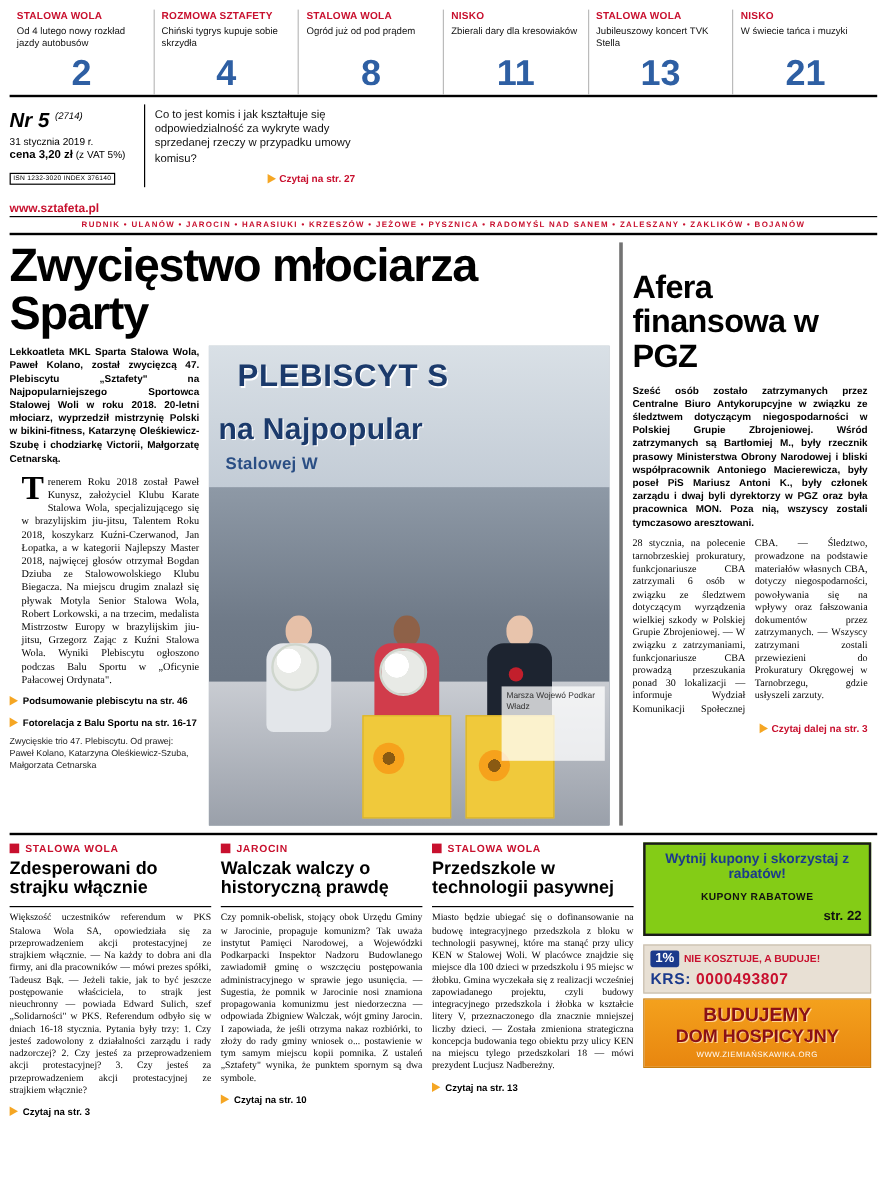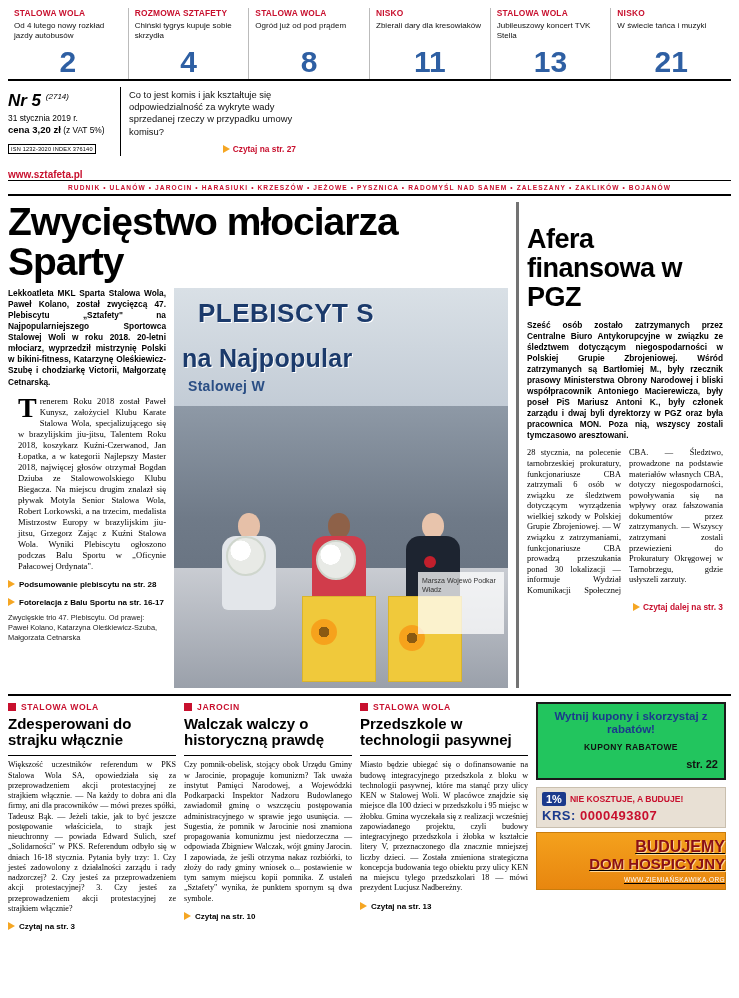--- a/index.html
+++ b/index.html
@@ -355,21 +355,21 @@
     text-align: justify;
   }
   .brule { border-top: 1px solid #000; margin: 6px 0 4px; }
 
   
   .ad-coupon {
     border: 2px solid #1a1a1a;
     padding: 6px 6px 8px;
     text-align: center;
     margin-bottom: 7px;
-    background: #22c55e;
+    background: #84cc16;
   }
   .ad-coupon .l1 {
     font-family: "Liberation Sans", sans-serif;
     font-weight: bold; font-size: 11.5px; color: #1b3a8c;
     line-height: 1.2;
   }
   .ad-coupon .l2 {
     font-family: "Liberation Sans", sans-serif;
     font-weight: bold; font-size: 8.5px; color: #111;
     margin-top: 5px; letter-spacing: .4px;
@@ -397,23 +397,22 @@
     font-size: 8.6px; color: #c8102e;
   }
   .ad-krs .krs {
     font-family: "Liberation Sans", sans-serif; font-weight: bold;
     font-size: 13px; color: #1b3a8c; margin-top: 2px; letter-spacing: .5px;
   }
   .ad-krs .krs .num { color: #c8102e; }
   .ad-build {
     background: linear-gradient(180deg,#f4a11d 0%, #e8860f 100%);
     border: 1px solid #c97c0c;
-    padding: 6px 0;
-    text-align: right;
-    text-decoration: underline;
+    padding: 6px 20px;
+    text-align: center;
   }
   .ad-build .b1 {
     font-family: "Liberation Sans", sans-serif; font-weight: bold;
     font-size: 16px; color: #8a1016; line-height: 1.05;
     text-shadow: 1px 1px 0 #ffd89a;
   }
   .ad-build .b2 {
     font-family: "Liberation Sans", sans-serif; font-weight: bold;
     font-size: 15px; color: #8a1016; line-height: 1.05;
     text-shadow: 1px 1px 0 #ffd89a;
@@ -495,21 +494,21 @@
 
       <div class="lead-row">
         <div class="lead-col">
           <div class="lead">Lekkoatleta MKL Sparta Stalowa Wola, Paweł Kolano, został zwycięzcą 47. Plebiscytu „Sztafety" na Najpopularniejszego Sportowca Stalowej Woli w roku 2018. 20-letni młociarz, wyprzedził mistrzynię Polski w bikini-fitness, Katarzynę Oleśkiewicz-Szubę i chodziarkę Victorii, Małgorzatę Cetnarską.</div>
           <div class="body-text dropcap">Trenerem Roku 2018 został Paweł Kunysz, założyciel Klubu Karate Stalowa Wola, specjalizującego się w brazylijskim jiu-jitsu, Talentem Roku 2018, koszykarz Kuźni-Czerwanod, Jan Łopatka, a w kategorii Najlepszy Master 2018, najwięcej głosów otrzymał Bogdan Dziuba ze Stalowowolskiego Klubu Biegacza. Na miejscu drugim znalazł się pływak Motyla Senior Stalowa Wola, Robert Lorkowski, a na trzecim, medalista Mistrzostw Europy w brazylijskim jiu-jitsu, Grzegorz Zając z Kuźni Stalowa Wola.
 
 Wyniki Plebiscytu ogłoszono podczas Balu Sportu w „Oficynie Pałacowej Ordynata".</div>
 
           <div class="bullet-line">
             <span class="arrow"></span>
-            <span>Podsumowanie plebiscytu na str. 28</span>
+            <span>Podsumowanie plebiscytu na str. 46</span>
           </div>
           <div class="bullet-line">
             <span class="arrow"></span>
             <span>Fotorelacja z Balu Sportu na str. 16-17</span>
           </div>
 
           <div class="photo-cap">Zwycięskie trio 47. Plebiscytu. Od prawej: Paweł Kolano, Katarzyna Oleśkiewicz-Szuba, Małgorzata Cetnarska</div>
         </div>
 
         <div class="photo-box">

